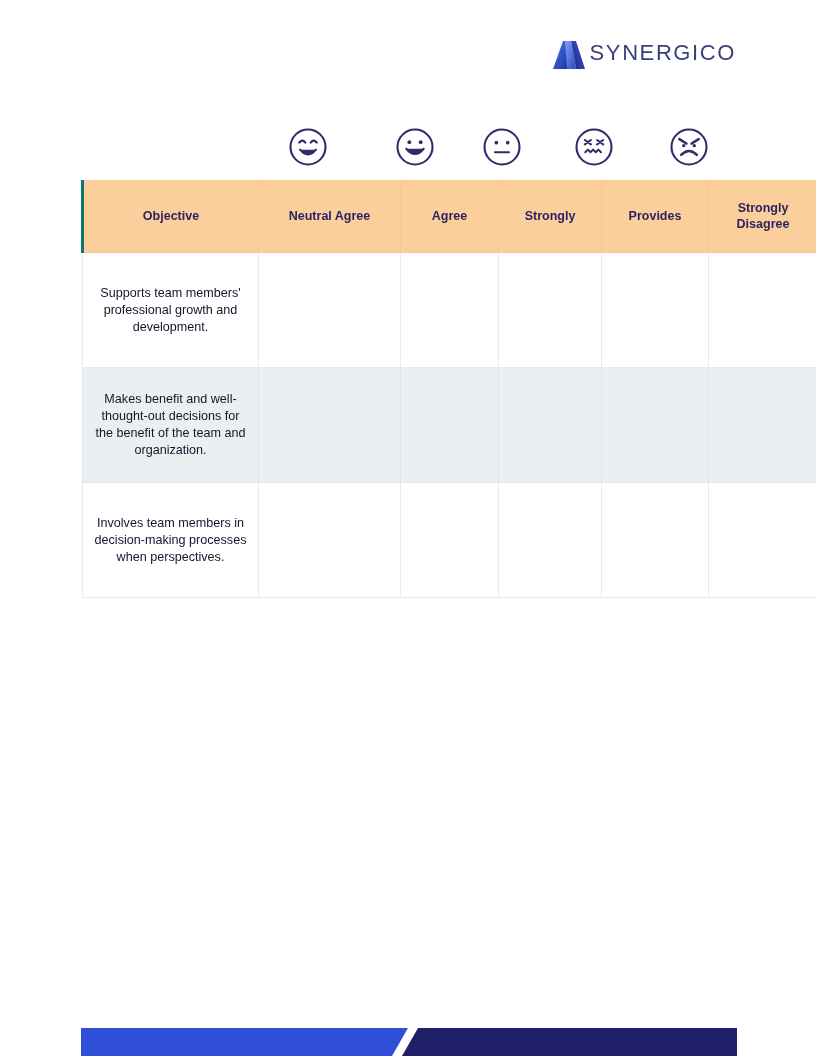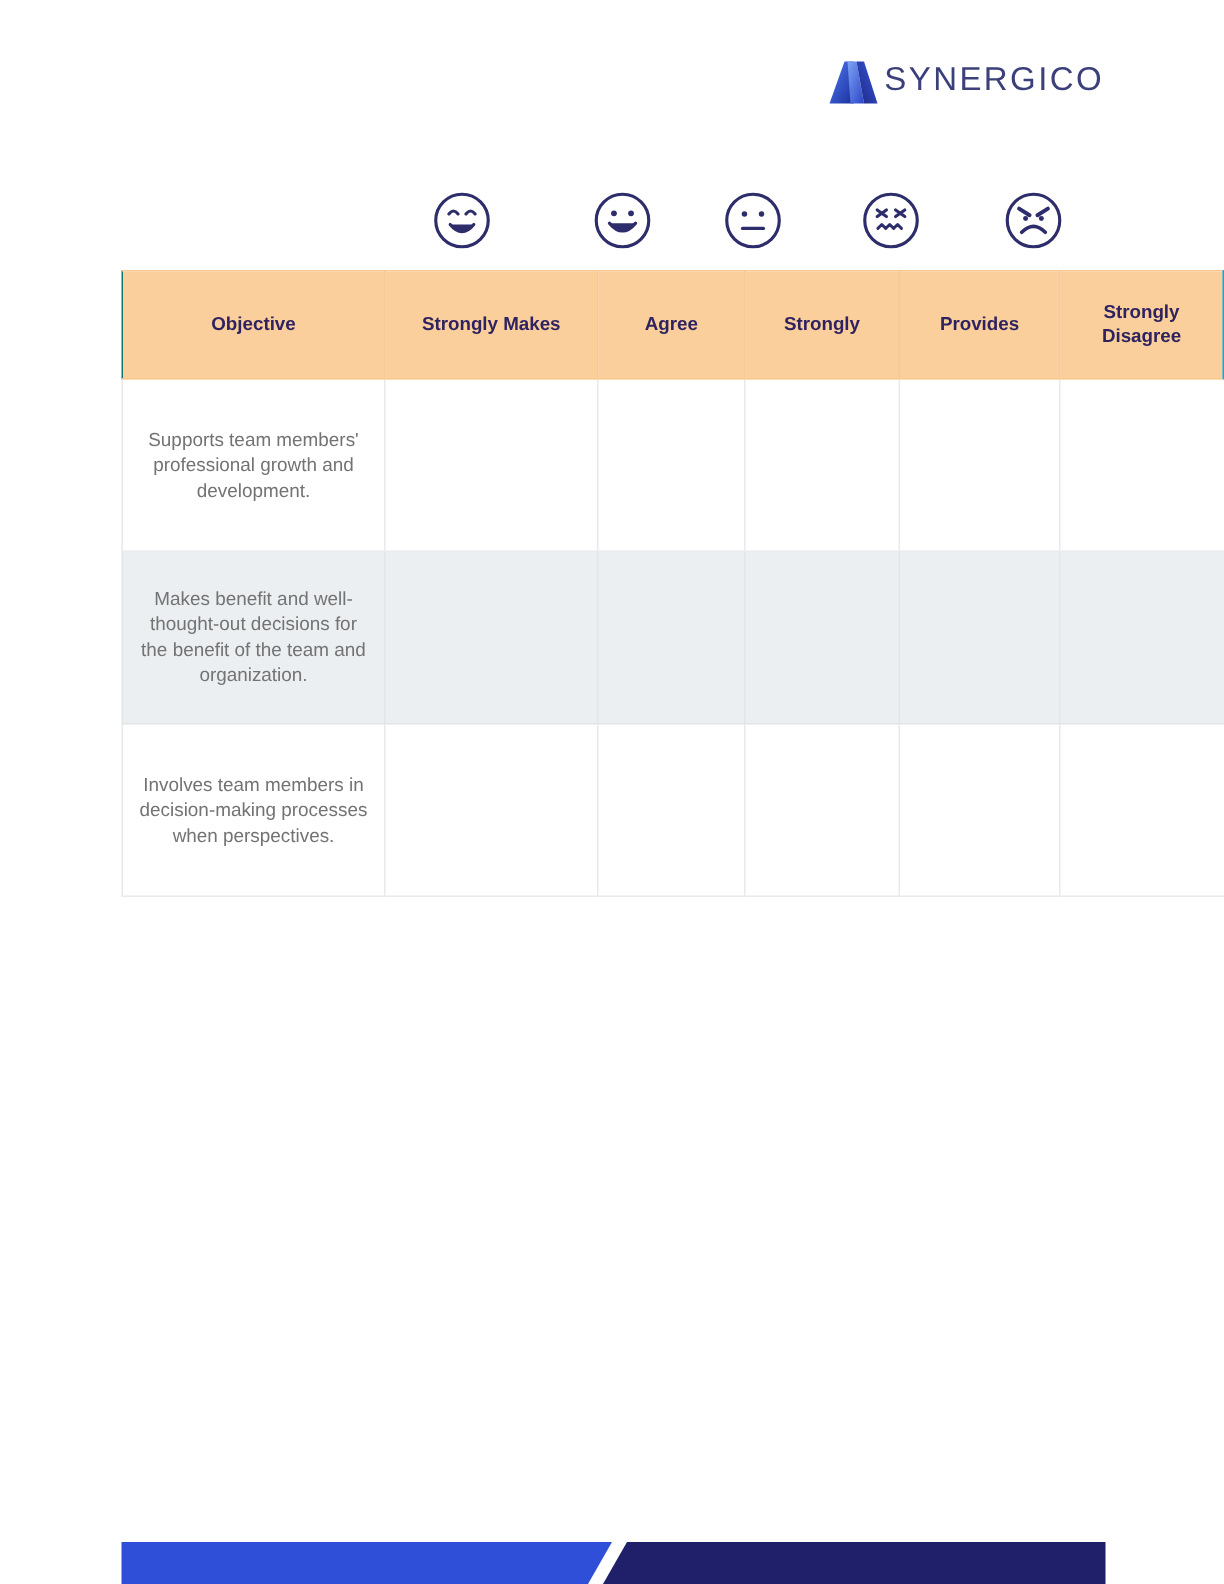--- a/index.html
+++ b/index.html
@@ -70,28 +70,28 @@
     background: #fbcf9b;
     color: #2e2360;
     font-size: 12.5px;
     font-weight: bold;
     text-align: center;
     height: 63px;
     padding: 4px 6px;
     border: 1px solid #f7c98f;
     line-height: 1.25;
   }
-  .survey-table thead th.col-objective { border-left: 1px solid #0f766e; }
+  .survey-table thead th.col-objective { border-left: 3px solid #0f766e; }
   .survey-table thead th.col-last { border-right: 2px solid #0ea5e9; }
 
   .survey-table tbody td {
     height: 102px;
     padding: 6px 10px;
     font-size: 12.6px;
-    color: #737373;
+    color: #0f172a;
     line-height: 1.35;
     text-align: center;
   }
   .survey-table tbody tr.row-alt td {
     background: #eceff1;
     border-color: #e2e5e8;
   }
   .survey-table tbody tr.row-plain td {
     background: #ffffff;
   }
@@ -187,21 +187,21 @@
       <path d="M15 33 q9 -9 18 0" stroke-width="2.8"></path>
     </svg>
   </div>
 
 </div>
 
 <table class="survey-table">
   <thead>
     <tr>
       <th class="col-objective" style="width:162px">Objective</th>
-      <th style="width:129px">Strongly Makes</th>
+      <th style="width:129px">Neutral Agree</th>
       <th style="width:85px">Agree</th>
       <th style="width:90px">Strongly</th>
       <th style="width:94px">Provides</th>
       <th class="col-last" style="width:96px">Strongly Disagree</th>
     </tr>
   </thead>
   <tbody>
 
     <tr class="row-plain">
       <td class="objective-cell">Supports team members' professional growth and development.</td>

